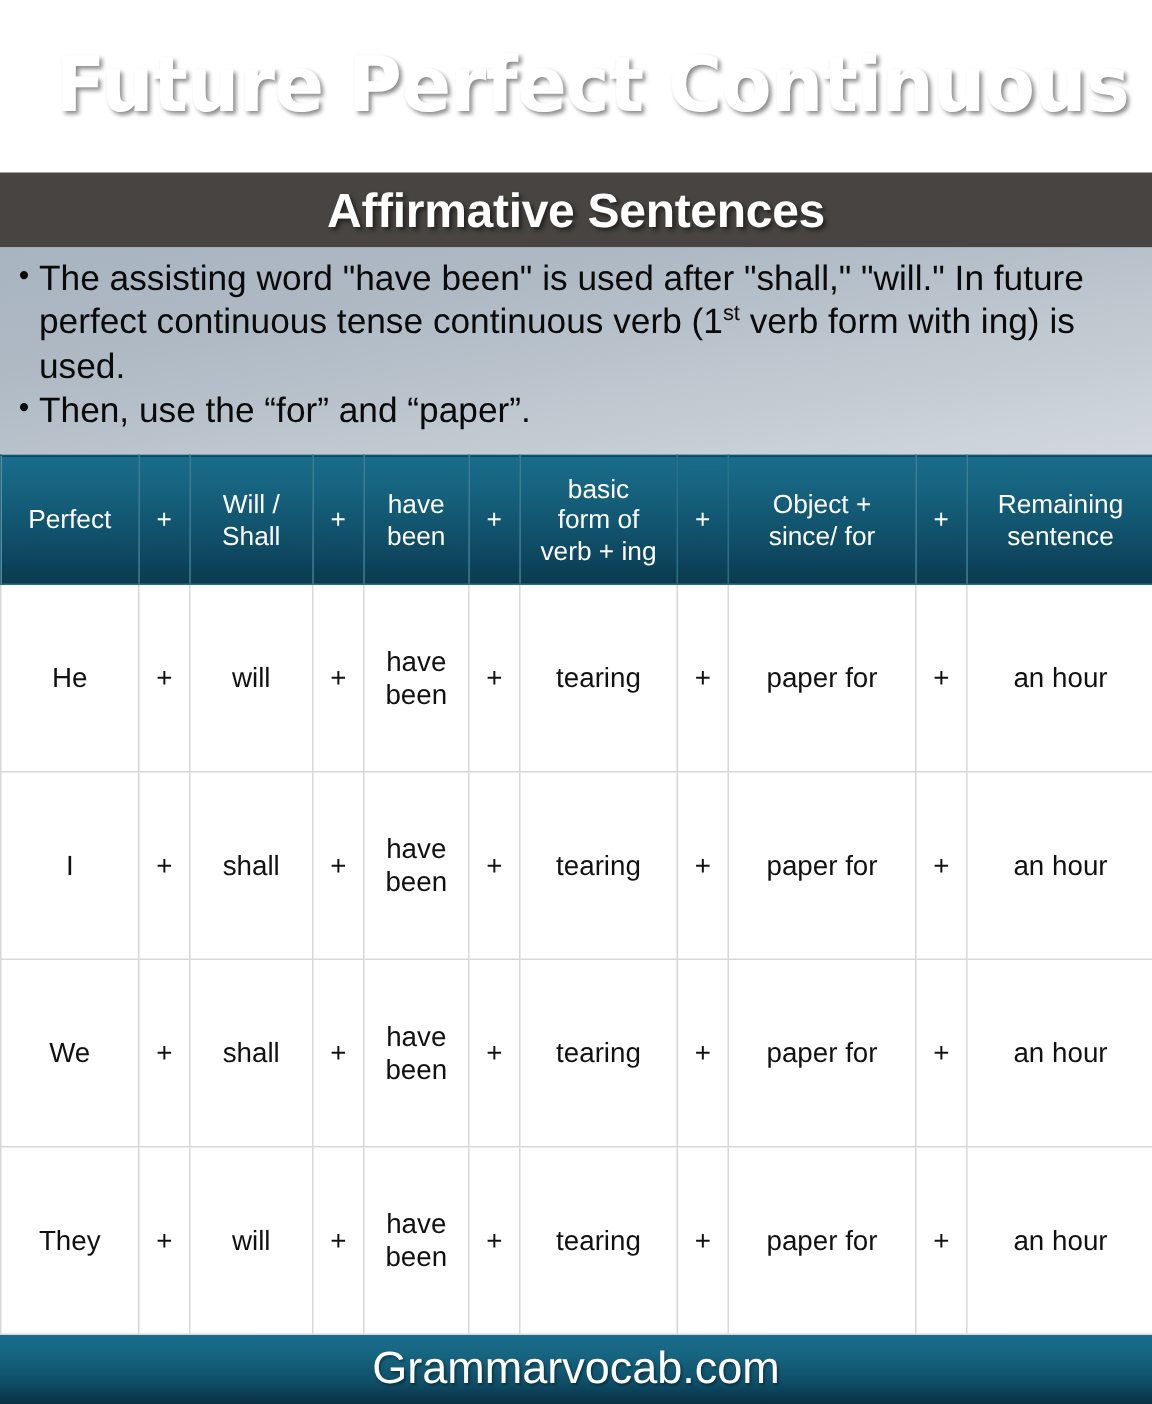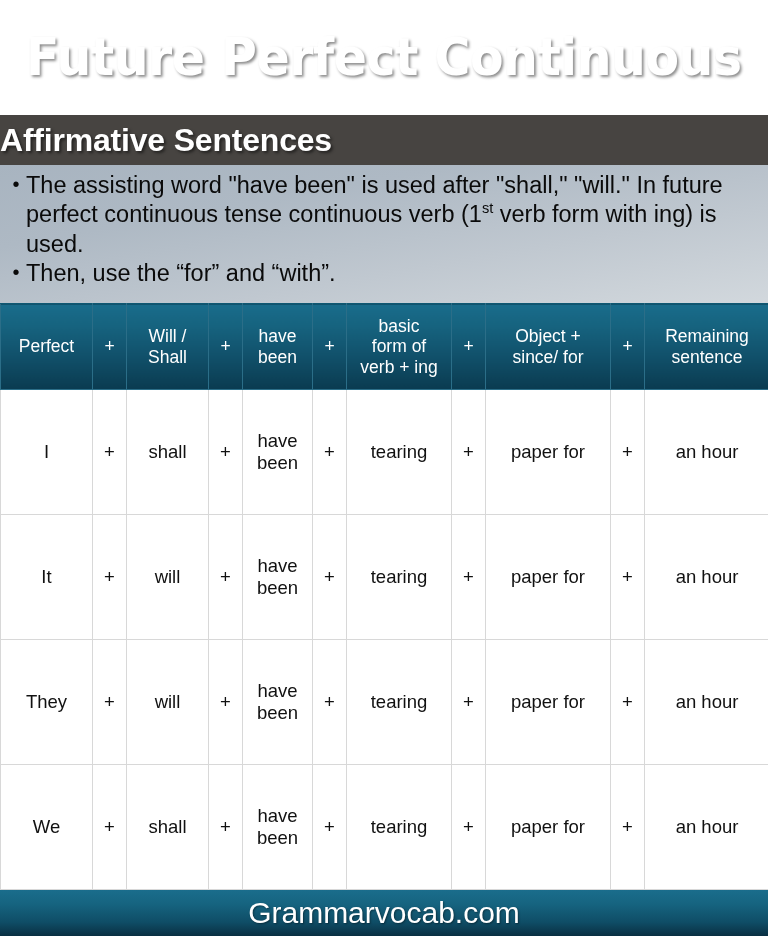--- a/index.html
+++ b/index.html
@@ -25,21 +25,21 @@
     background: #ffffff;
   }
 
   
   .title-banner {
     height: 115px;
     flex: 0 0 115px;
     background: linear-gradient(180deg, #186versus 0%, #17627f 0%, #155d79 18%, #104f68 45%, #0b3f55 72%, #082f41 100%);
     display: flex;
     align-items: center;
-    justify-content: center;
+    justify-content: flex-end;
     overflow: hidden;
   }
   .title-text {
     color: #ffffff;
     font-size: 51px;
     font-weight: bold;
     letter-spacing: -0.5px;
     line-height: 1;
     text-align: center;
     white-space: nowrap;
@@ -48,21 +48,21 @@
     transform: scaleX(0.96);
   }
 
   
   .subtitle-band {
     height: 50px;
     flex: 0 0 50px;
     background: #474441;
     display: flex;
     align-items: center;
-    justify-content: flex-start;
+    justify-content: center;
   }
   .subtitle-text {
     color: #ffffff;
     font-size: 32px;
     font-weight: bold;
     line-height: 1;
     text-shadow: 2px 2px 3px rgba(0,0,0,0.5);
     font-family: "Liberation Sans", sans-serif;
     letter-spacing: -0.2px;
   }
@@ -177,21 +177,21 @@
   </div>
 
   <div class="notes">
     <ul class="bullet-list">
       <li class="bullet-item">
         <span class="bullet-dot">•</span>
         <span class="bullet-body">The assisting word "have been" is used after "shall," "will."  In future perfect continuous tense continuous verb (1<sup>st</sup> verb form with ing) is used.</span>
       </li>
       <li class="bullet-item">
         <span class="bullet-dot">•</span>
-        <span class="bullet-body">Then, use the “for” and “with”.</span>
+        <span class="bullet-body">Then, use the “for” and “paper”.</span>
       </li>
     </ul>
   </div>
 
   <table class="grid-table">
     <colgroup>
       <col class="col-subject">
         <col class="col-plus">
         <col class="col-modal">
         <col class="col-plus">
@@ -213,62 +213,62 @@
         <th class="plus-cell">+</th>
         <th>basic<br>form of<br>verb + ing</th>
         <th class="plus-cell">+</th>
         <th>Object +<br>since/ for</th>
         <th class="plus-cell">+</th>
         <th>Remaining<br>sentence</th>
       </tr>
     </thead>
     <tbody id="table-body">
         <tr>
+          <td>He</td>
+          <td class="plus-cell">+</td>
+          <td>will</td>
+          <td class="plus-cell">+</td>
+          <td>have<br>been</td>
+          <td class="plus-cell">+</td>
+          <td>tearing</td>
+          <td class="plus-cell">+</td>
+          <td>paper for</td>
+          <td class="plus-cell">+</td>
+          <td>an hour</td>
+        </tr>
+        <tr>
           <td>I</td>
           <td class="plus-cell">+</td>
           <td>shall</td>
           <td class="plus-cell">+</td>
           <td>have<br>been</td>
           <td class="plus-cell">+</td>
           <td>tearing</td>
           <td class="plus-cell">+</td>
           <td>paper for</td>
           <td class="plus-cell">+</td>
           <td>an hour</td>
         </tr>
         <tr>
-          <td>It</td>
+          <td>We</td>
+          <td class="plus-cell">+</td>
+          <td>shall</td>
+          <td class="plus-cell">+</td>
+          <td>have<br>been</td>
+          <td class="plus-cell">+</td>
+          <td>tearing</td>
+          <td class="plus-cell">+</td>
+          <td>paper for</td>
+          <td class="plus-cell">+</td>
+          <td>an hour</td>
+        </tr>
+        <tr>
+          <td>They</td>
           <td class="plus-cell">+</td>
           <td>will</td>
-          <td class="plus-cell">+</td>
-          <td>have<br>been</td>
-          <td class="plus-cell">+</td>
-          <td>tearing</td>
-          <td class="plus-cell">+</td>
-          <td>paper for</td>
-          <td class="plus-cell">+</td>
-          <td>an hour</td>
-        </tr>
-        <tr>
-          <td>They</td>
-          <td class="plus-cell">+</td>
-          <td>will</td>
-          <td class="plus-cell">+</td>
-          <td>have<br>been</td>
-          <td class="plus-cell">+</td>
-          <td>tearing</td>
-          <td class="plus-cell">+</td>
-          <td>paper for</td>
-          <td class="plus-cell">+</td>
-          <td>an hour</td>
-        </tr>
-        <tr>
-          <td>We</td>
-          <td class="plus-cell">+</td>
-          <td>shall</td>
           <td class="plus-cell">+</td>
           <td>have<br>been</td>
           <td class="plus-cell">+</td>
           <td>tearing</td>
           <td class="plus-cell">+</td>
           <td>paper for</td>
           <td class="plus-cell">+</td>
           <td>an hour</td>
         </tr>
       </tbody>

